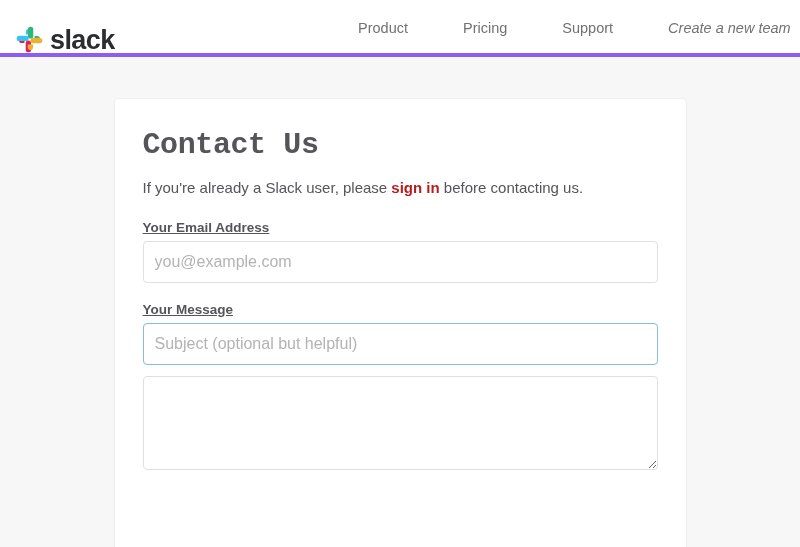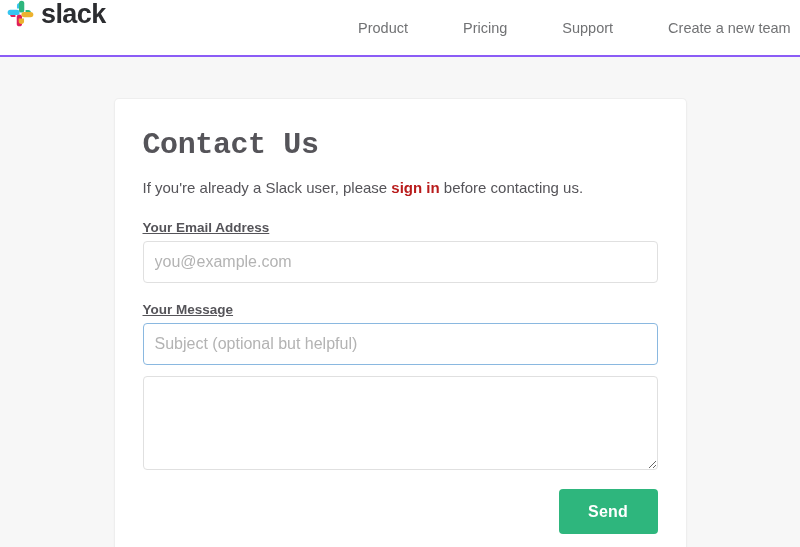--- a/index.html
+++ b/index.html
@@ -13,24 +13,24 @@
     overflow: hidden;
     background: #f7f7f7;
     font-family: "Liberation Sans", sans-serif;
     -webkit-font-smoothing: antialiased;
   }
 
   
   .site-header {
     height: 57px;
     background: #ffffff;
-    border-bottom: 2px solid #8b5cf6;
-    display: flex;
-    align-items: flex-start;
-    padding: 0 0 0 7px;
+    border-bottom: 4px solid #8b5cf6;
+    display: flex;
+    align-items: flex-end;
+    padding: 0 0 0 16px;
     position: relative;
   }
   .brand {
     display: flex;
     align-items: center;
     gap: 7px;
     text-decoration: none;
   }
   .brand-mark {
     width: 27px;
@@ -58,21 +58,21 @@
     gap: 9px;
     white-space: nowrap;
   }
   .nav-link {
     font-size: 14.5px;
     color: #717274;
     text-decoration: none;
     margin-right: 46px;
     line-height: 1;
   }
-  .nav-link:last-child { margin-right: 8px; }
+  .nav-link:last-child { margin-right: 8px; font-style: italic; }
 
   
   .page-area {
     background: #f7f7f7;
     height: 490px;
     padding-top: 41px;
   }
   .card {
     width: 573px;
     margin: 0 auto;
@@ -216,19 +216,16 @@
 
     <div class="field-group tight">
       <label class="field-label">Your Message</label>
       <input class="text-input is-focused" type="text" placeholder="Subject (optional but helpful)" style="">
     </div>
 
     <div class="field-group">
       <textarea class="message-area" placeholder="" style=""></textarea>
     </div>
 
-    <div class="actions">
-      <button class="send-button" type="submit">Send</button>
-    </div>
 
   </section>
 
 </main>
 
 </body></html>

